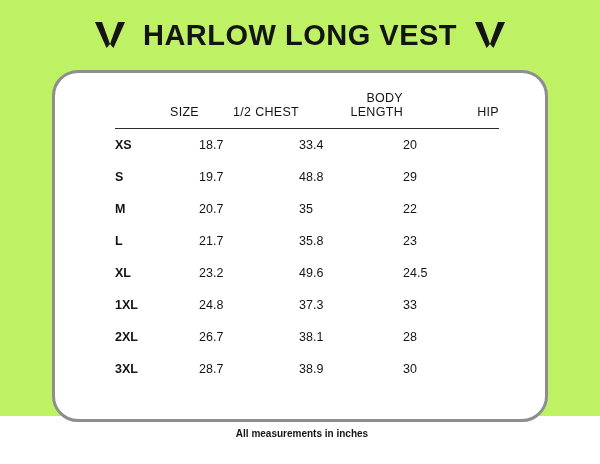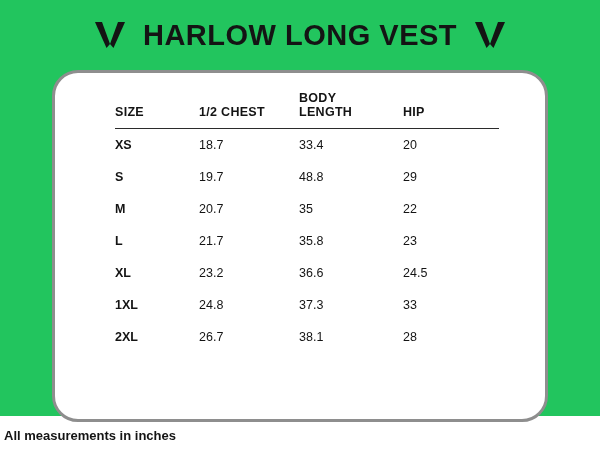--- a/index.html
+++ b/index.html
@@ -12,21 +12,21 @@
     background: #ffffff;
     font-family: "Liberation Sans", sans-serif;
     color: #1b1b1b;
     overflow: hidden;
   }
   .page {
     position: relative;
     width: 600px;
     height: 416px;
     box-sizing: border-box;
-    background: #22c55e;
+    background: #bef264;
   }
 
   
   .header {
     display: flex;
     align-items: center;
     justify-content: center;
     gap: 16px;
     height: 62px;
     padding-top: 8px;
@@ -66,24 +66,24 @@
     top: 16px;
     width: 384px;
   }
   table.size-table {
     border-collapse: collapse;
     width: 384px;
     table-layout: fixed;
   }
   table.size-table th {
     font-size: 12.5px;
-    font-weight: bold;
+    font-weight: normal;
     color: #141414;
     padding: 2px 0 8px 0;
-    text-align: left;
+    text-align: right;
     vertical-align: bottom;
     line-height: 1.15;
     letter-spacing: 0.3px;
   }
   table.size-table thead tr {
     border-bottom: 1.6px solid #2b2b2b;
   }
   table.size-table td {
     font-size: 12.5px;
     color: #141414;
@@ -97,21 +97,22 @@
   col.c-size { width: 84px; }
   col.c-chest { width: 100px; }
   col.c-len { width: 104px; }
   col.c-hip { width: 96px; }
 
   .footnote {
     position: absolute;
     left: 4px;
     right: 0;
     top: 428px;
-    font-size: 13px;
+    text-align: center;
+    font-size: 10px;
     font-weight: bold;
     color: #141414;
   }
 </style>
 </head>
 <body>
 
 <div class="page">
 
   <div class="header">
@@ -168,35 +169,41 @@
           </tr>
           <tr>
             <td class="size-cell">L</td>
             <td>21.7</td>
             <td>35.8</td>
             <td>23</td>
           </tr>
           <tr>
             <td class="size-cell">XL</td>
             <td>23.2</td>
-            <td>36.6</td>
+            <td>49.6</td>
             <td>24.5</td>
           </tr>
           <tr>
             <td class="size-cell">1XL</td>
             <td>24.8</td>
             <td>37.3</td>
             <td>33</td>
           </tr>
           <tr>
             <td class="size-cell">2XL</td>
             <td>26.7</td>
             <td>38.1</td>
             <td>28</td>
           </tr>
+          <tr>
+            <td class="size-cell">3XL</td>
+            <td>28.7</td>
+            <td>38.9</td>
+            <td>30</td>
+          </tr>
         </tbody>
       </table>
     </div>
   </div>
 
   <div class="footnote">All measurements in inches</div>
 
 </div>
 
 </body></html>

